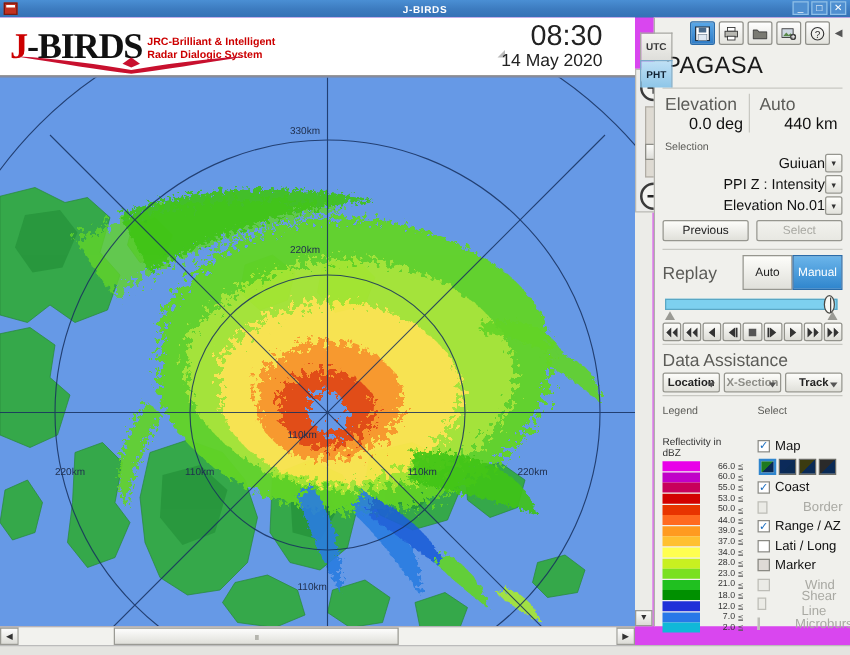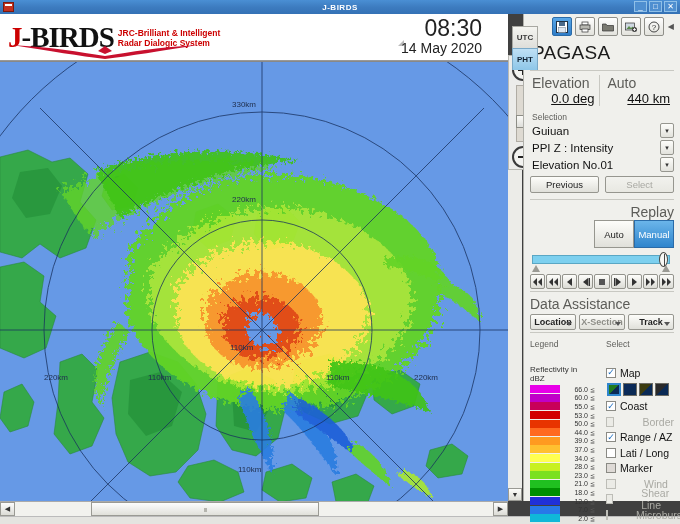--- a/index.html
+++ b/index.html
@@ -2,21 +2,21 @@
 <html><head>
 <meta charset="utf-8">
 <style>
   * { box-sizing: border-box; margin: 0; padding: 0; }
   body {
     width: 680px; height: 524px;
     font-family: "Liberation Sans", sans-serif;
     background: #d4d0c8; overflow: hidden;
     position: relative;
   }
-  .app { width: 680px; height: 524px; position: relative; background: #404040; }
+  .app { width: 680px; height: 524px; position: relative; background: #d946ef; }
 
   
   .titlebar {
     height: 14px; width: 100%;
     background: linear-gradient(180deg,#4a8fd4 0%,#3d7cc0 50%,#3471b5 100%);
     display: flex; align-items: center; justify-content: center;
     position: relative;
   }
   .titlebar .tb-title {
     color: #fff; font-size: 8px; letter-spacing: .5px; font-weight: bold;
@@ -157,39 +157,39 @@
     background:linear-gradient(180deg,#f4f4f0,#dededa);
   }
   .ttab.active{ background:linear-gradient(180deg,#bfe0f5,#8ec6e8); color:#123; border-color:#7aa9c8;}
 
   .ptitle{ font-size:19px; color:#1a1a1a; padding: 2px 0 4px 2px; letter-spacing:.3px;}
   .hr{height:1px;background:#c8c8c2;margin:2px 0 4px;}
   .kvrow{display:flex; padding:0 0 4px 0;}
   .kv{flex:1; padding-left:2px;}
   .kv.rt{border-left:1px solid #c8c8c2; padding-left:8px;}
   .klabel{font-size:14px;color:#5c5c58;}
-  .kval{font-size:13px;color:#111;text-align:right;padding-right:4px;text-decoration:underline;}
+  .kval{font-size:13px;color:#111;text-align:right;padding-right:4px;}
 
   .seclabel{font-size:8.5px;color:#5c5c58;padding:2px 0 1px 2px;}
   .selrow{display:flex;align-items:center;margin-bottom:2px;}
-  .seltext{flex:1;font-size:11.5px;color:#111;padding-left:2px;}
+  .seltext{flex:1;font-size:11.5px;color:#111;padding-left:2px;text-align:right;}
   .spin{
     width:14px;height:15px;border:1px solid #96968f;border-radius:2px;
     background:linear-gradient(180deg,#fdfdfa,#e2e2dc);
     display:flex;align-items:center;justify-content:center;font-size:7px;color:#333;
   }
   .btnrow{display:flex;gap:6px;margin:4px 0 6px;}
   .btn{
     flex:1;height:17px;font-size:9.5px;color:#222;border:1px solid #96968f;border-radius:2px;
     background:linear-gradient(180deg,#fdfdfa,#e0e0da);
     display:flex;align-items:center;justify-content:center;
   }
   .btn.disabled{color:#a8a8a2;background:linear-gradient(180deg,#f2f2ee,#e8e8e2);}
 
-  .replayhdr{display:flex;align-items:flex-end;justify-content:space-between;margin-top:2px;flex-direction:column;}
+  .replayhdr{display:flex;align-items:center;justify-content:space-between;margin-top:2px;}
   .segwrap{display:flex;}
   .seg{
     width:40px;height:28px;font-size:9.5px;border:1px solid #96968f;
     display:flex;align-items:center;justify-content:center;color:#222;
     background:linear-gradient(180deg,#fdfdfa,#e0e0da);
   }
   .seg.active{background:linear-gradient(180deg,#6bb5ea,#2f85cd);color:#fff;border-color:#2a6ba8;}
   .tlwrap{position:relative;height:16px;margin:4px 0 1px;}
   .tltrack{
     position:absolute;left:2px;right:4px;top:3px;height:9px;

